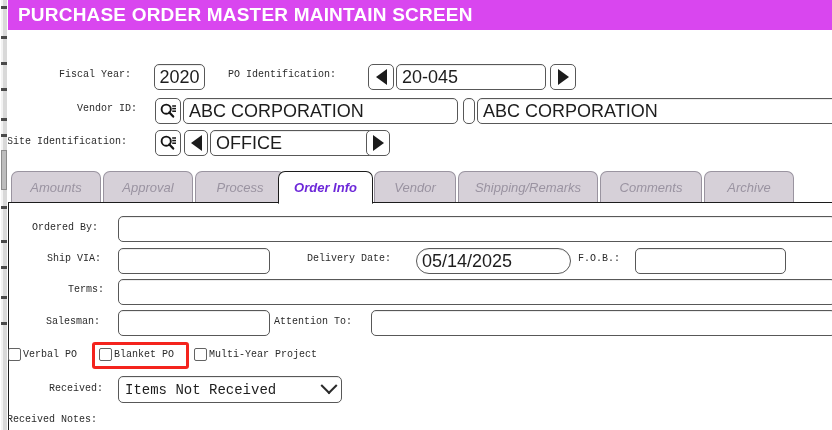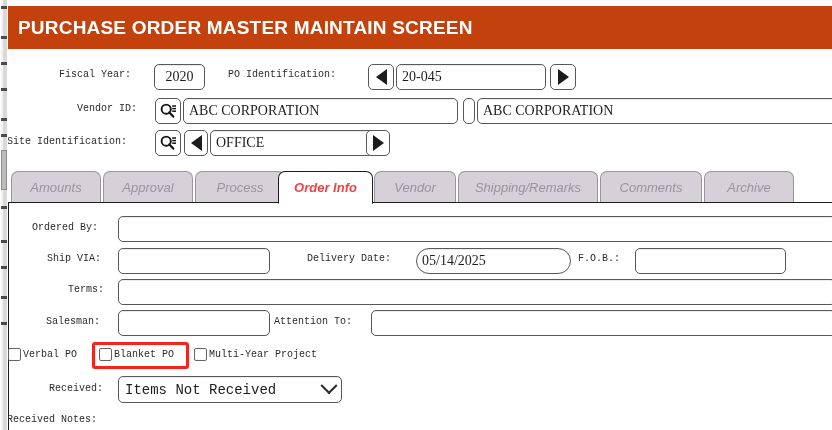--- a/index.html
+++ b/index.html
@@ -21,23 +21,22 @@
   }
   .left-gutter .tick {
     position:absolute; left:1px; width:6px; height:3px; background:#4a4a4a;
   }
   .left-gutter .thumb {
     position:absolute; left:1px; width:6px; background:#bdbdbd; border:1px solid #8d8d8d;
   }
 
   
   .titlebar {
-    position:absolute; left:8px; top:0; width:824px; height:43px;
-    background:#c2410c;
-    margin-top:6px;
+    position:absolute; left:8px; top:0; width:824px; height:30px;
+    background:#d946ef;
   }
   .titlebar .title {
     position:absolute; left:10px; top:50%; transform:translateY(-50%);
     color:#ffffff;
     font-family:"Liberation Sans","DejaVu Sans",sans-serif;
     font-size:19px; font-weight:700; letter-spacing:0.2px;
     white-space:nowrap;
   }
 
   
@@ -46,22 +45,22 @@
     font-family:"Liberation Mono","DejaVu Sans Mono",monospace;
     font-size:10px; color:#2b2b2b; white-space:nowrap;
     line-height:1;
   }
 
   .fld {
     position:absolute;
     background:#fff;
     border:1px solid #585858;
     border-radius:5px;
-    font-family:Liberation Serif, serif;
-    font-size:14px; color:#1d1d1d;
+    font-family:Liberation Sans, sans-serif;
+    font-size:18px; color:#1d1d1d;
     padding:12px 5px;
     display:flex; align-items:center;
     box-shadow: inset 0 1px 0 #ececec;
   }
   .fld.center { justify-content:center; }
 
   
   .navbtn {
     position:absolute;
     background:#fff;
@@ -99,21 +98,21 @@
     border-radius:7px 7px 0 0;
     display:flex; align-items:center; justify-content:center;
     font-family:"Liberation Sans","DejaVu Sans",sans-serif;
     font-size:13px; color:#9a93a1;
     white-space:nowrap;
   }
   .tab.active {
     background:#ffffff;
     border:1px solid #1c1c1c;
     border-bottom:1px solid #ffffff;
-    color:#ef4444;
+    color:#6d28d9;
     font-weight:700;
     z-index:5; height:33px;
   }
 
   
   .panel {
     position:absolute; left:8px; top:202px; width:824px; height:228px;
     background:#ffffff;
     border-top:1px solid #1c1c1c;
     border-left:1px solid #1c1c1c;

